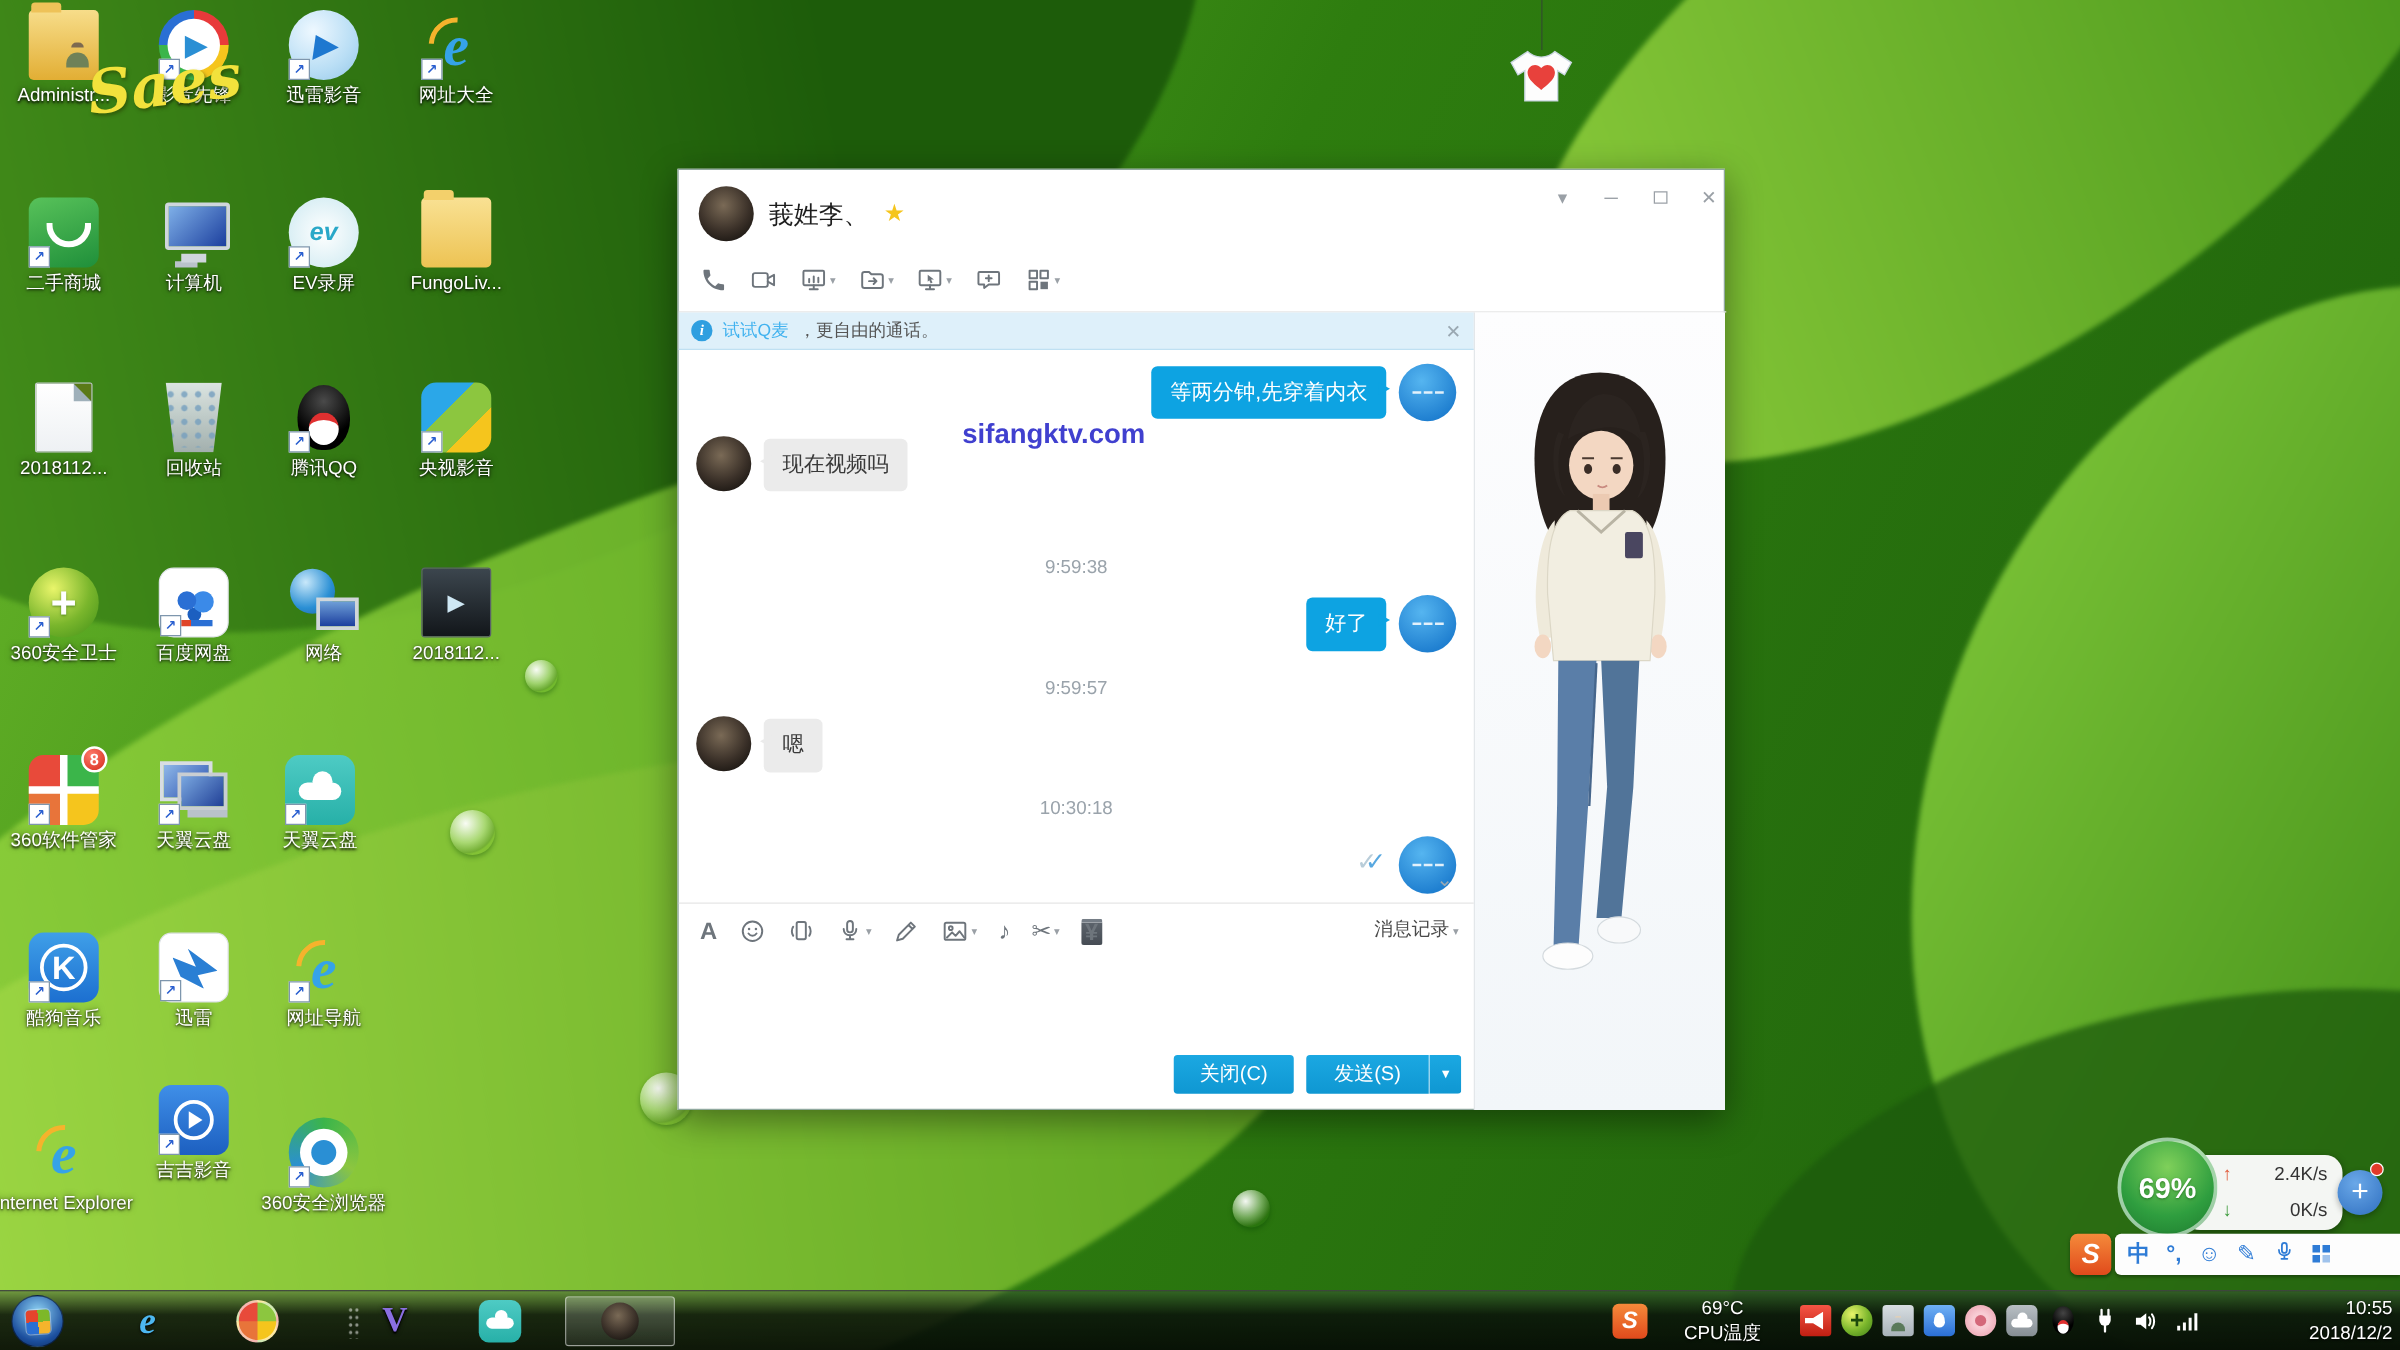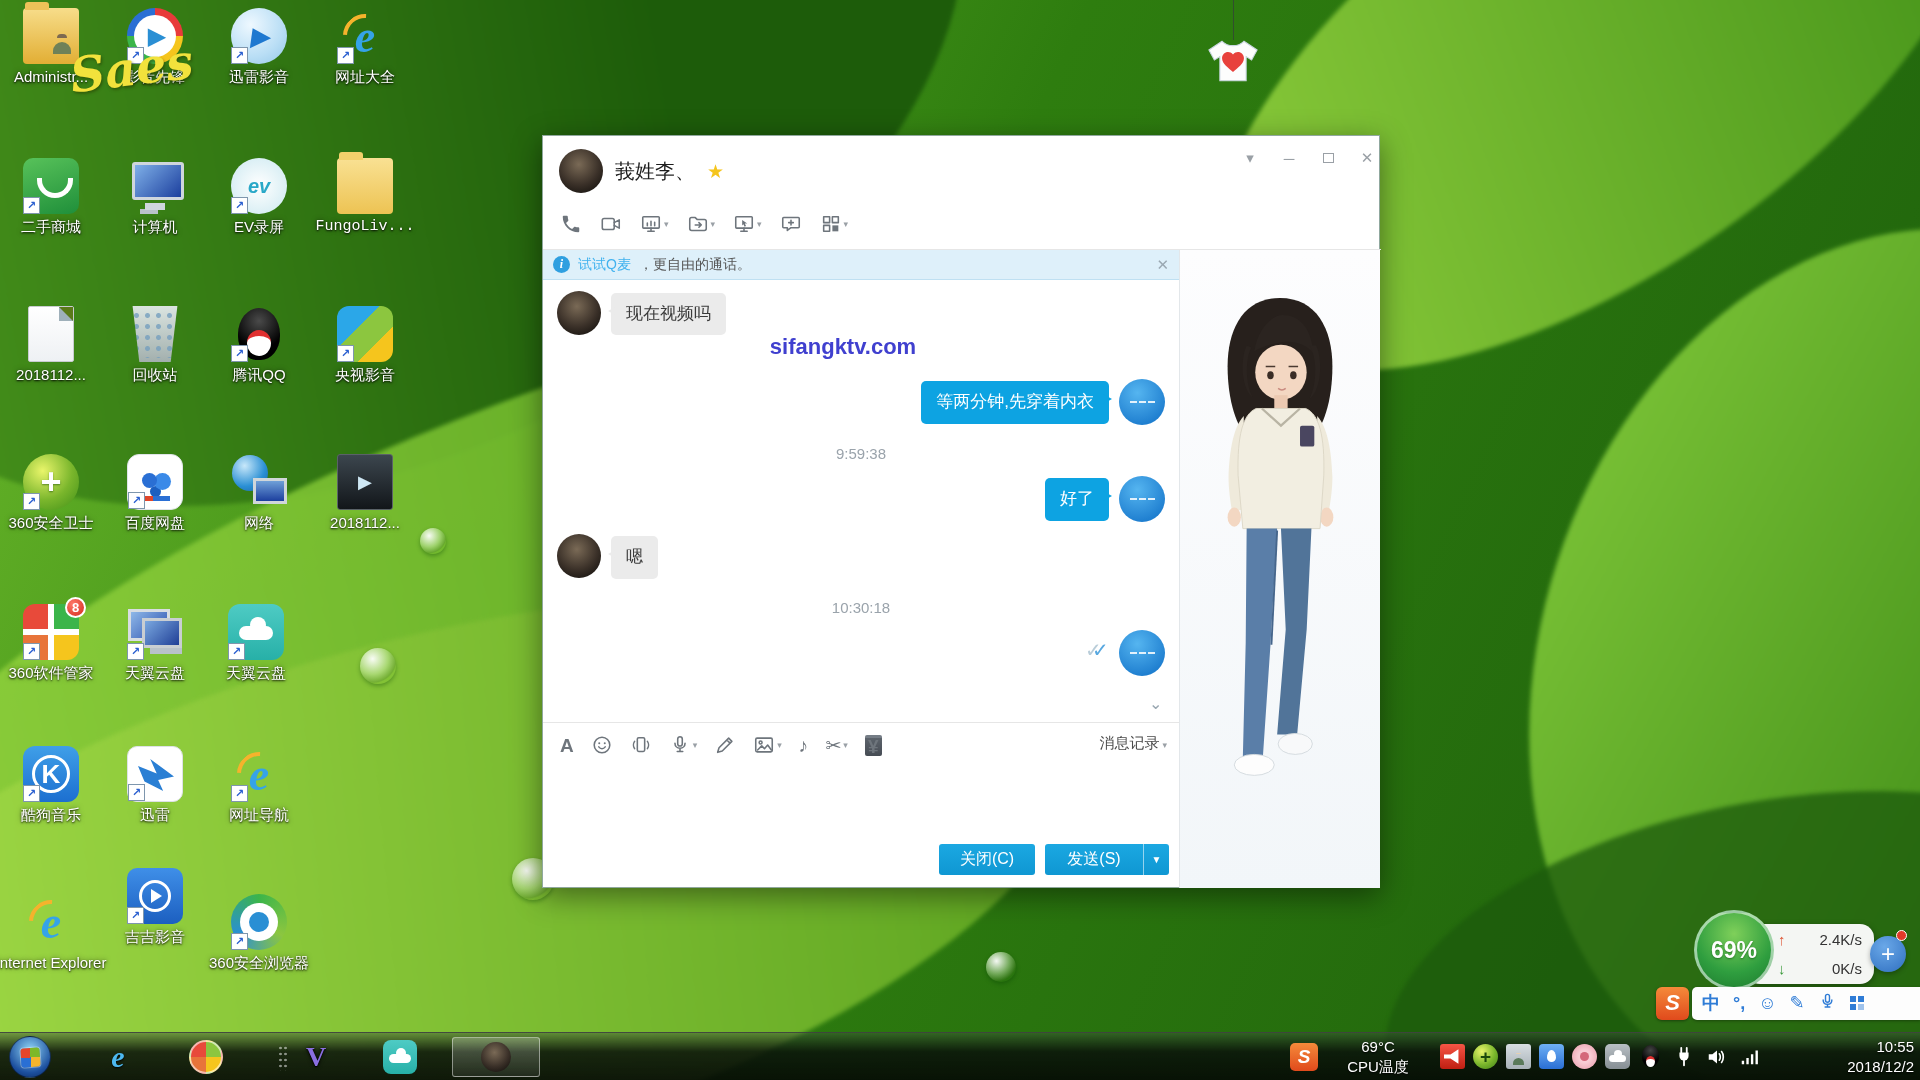--- a/index.html
+++ b/index.html
@@ -267,21 +267,21 @@
         <div class="ic ic-computer"></div>
         <div class="dlabel">计算机</div>
       </div>
       <div class="dicon" style="left: 203px; top: 158px;">
         <div class="ic ic-ev">
           <span class="glyph">ev</span>
           <span class="shortcut"></span>
         </div>
         <div class="dlabel">EV录屏</div>
       </div>
-      <div class="dicon" style="left: 309px; top: 158px; font-family: Liberation Mono, monospace;">
+      <div class="dicon" style="left: 309px; top: 158px;">
         <div class="ic ic-folder"></div>
         <div class="dlabel">FungoLiv...</div>
       </div>
       <div class="dicon" style="left: -5px; top: 306px;">
         <div class="ic ic-doc"></div>
         <div class="dlabel">2018112...</div>
       </div>
       <div class="dicon" style="left: 99px; top: 306px;">
         <div class="ic ic-recycle"></div>
         <div class="dlabel">回收站</div>
@@ -454,33 +454,34 @@
     <div class="tb-divider"></div>
 
     <div id="notice">
       <span class="info-i">i</span>
       <span id="notice-link">试试Q麦</span>
       <span id="notice-text">，更自由的通话。</span>
       <span id="notice-close">✕</span>
     </div>
 
     <div id="msgs">
+        <div class="msg-row out">
+          <div class="bub b-out"><span>等两分钟,先穿着内衣</span></div>
+          <span class="self-av"></span>
+        </div>
         <div class="msg-row in" style="margin-bottom: 44px;">
           <span class="peer-av"></span>
           <div class="bub b-in"><span>现在视频吗</span></div>
-        </div>
-        <div class="msg-row out">
-          <div class="bub b-out"><span>等两分钟,先穿着内衣</span></div>
-          <span class="self-av"></span>
         </div>
         <div class="msg-time">9:59:38</div>
         <div class="msg-row out">
           <div class="bub b-out"><span>好了</span></div>
           <span class="self-av"></span>
         </div>
+        <div class="msg-time">9:59:57</div>
         <div class="msg-row in">
           <span class="peer-av"></span>
           <div class="bub b-in"><span>嗯</span></div>
         </div>
         <div class="msg-time">10:30:18</div>
         <div class="msg-row out">
           <span class="readmark">
             <i>✓</i>
             <i>✓</i>
           </span>

